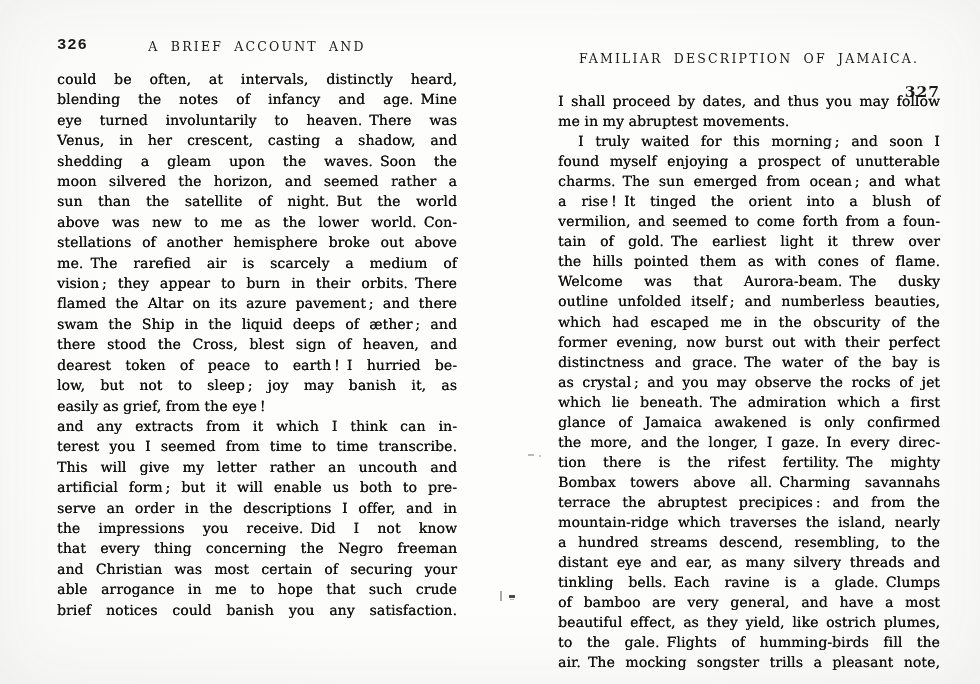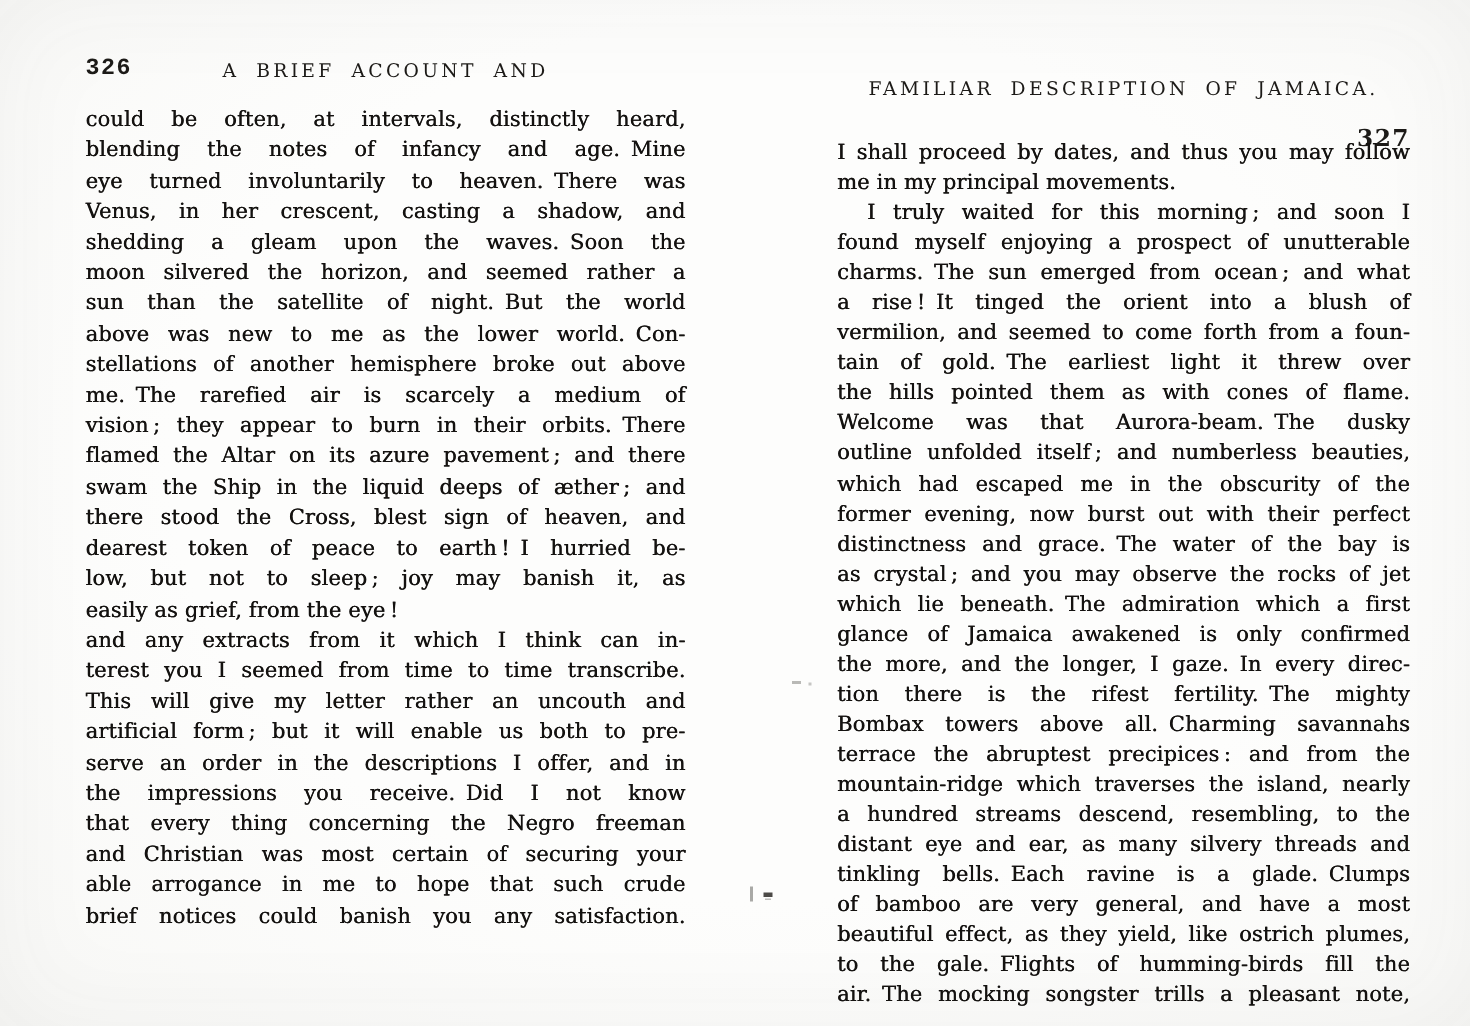--- a/index.html
+++ b/index.html
@@ -112,21 +112,21 @@
       </div>
   </section>
 
   <section class="page" style="left:558px; width:382px;">
     <div class="page-header" style="top:48px;">
       <span class="running-title">FAMILIAR DESCRIPTION OF JAMAICA.</span>
       <span class="page-number pn-right">327</span>
     </div>
     <div class="text-col col-right" id="right-col" style="left:0; top:68px; width:382px;">
         <div class="line">I shall proceed by dates, and thus you may follow</div>
-        <div class="line flush">me in my principal movements.</div>
+        <div class="line flush">me in my abruptest movements.</div>
         <div class="line indent">I truly waited for this morning ; and soon I</div>
         <div class="line">found myself enjoying a prospect of unutterable</div>
         <div class="line">charms. The sun emerged from ocean ; and what</div>
         <div class="line">a rise ! It tinged the orient into a blush of</div>
         <div class="line">vermilion, and seemed to come forth from a foun-</div>
         <div class="line">tain of gold. The earliest light it threw over</div>
         <div class="line">the hills pointed them as with cones of flame.</div>
         <div class="line">Welcome was that Aurora-beam. The dusky</div>
         <div class="line">outline unfolded itself ; and numberless beauties,</div>
         <div class="line">which had escaped me in the obscurity of the</div>

